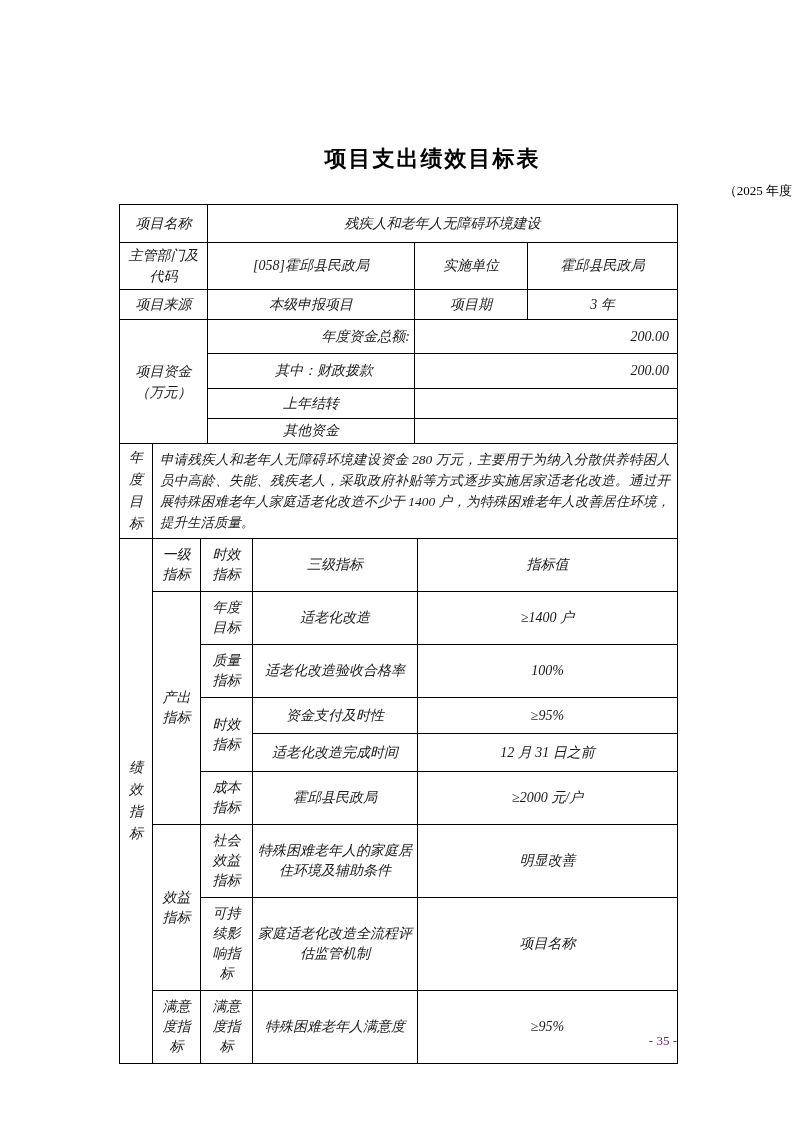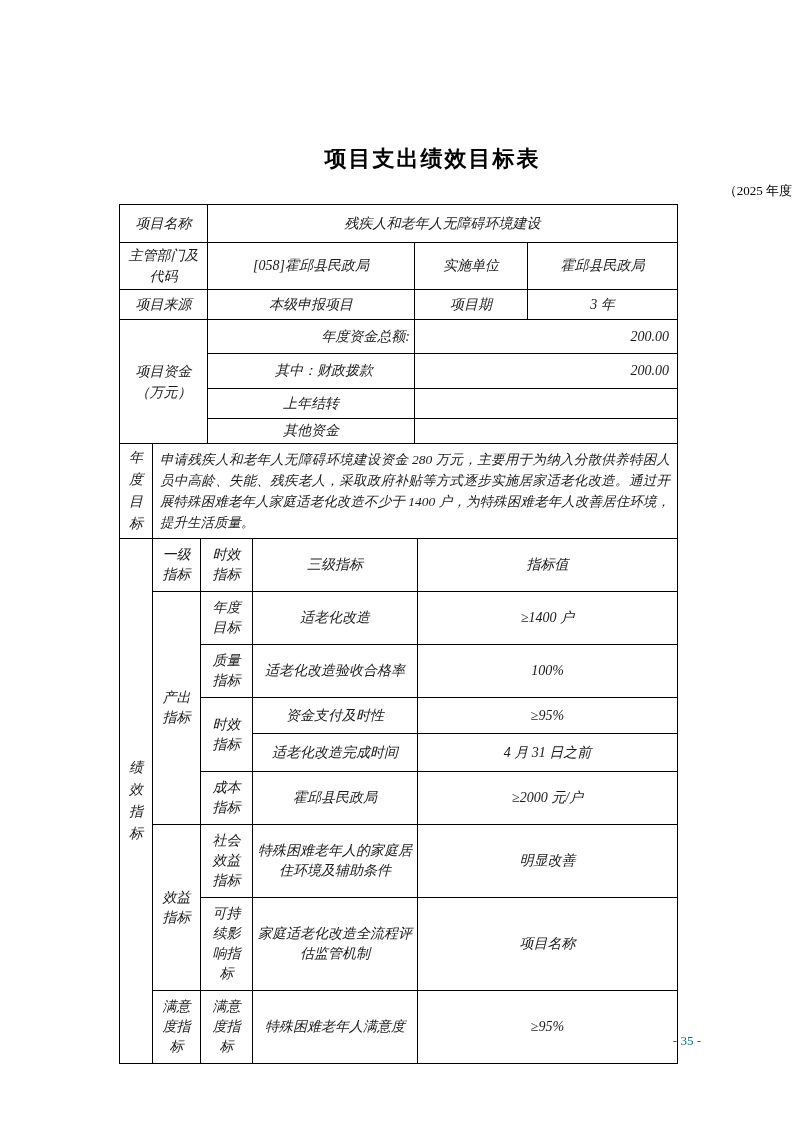--- a/index.html
+++ b/index.html
@@ -48,21 +48,21 @@
   .fund-label-1 { text-align:right; padding-left:15px; }
   .fund-label-2 { text-align:center; padding-left:30px; }
   .fund-value { text-align:right; padding-right:8px; }
   .goal-text {
     text-align:justify; text-justify:inter-ideograph;
     font-size:13.5px; line-height:21px;
     padding:5px 7px; vertical-align:middle;
   }
   .page-number {
     position:absolute; top:1033px; left:0; width:677px;
-    text-align:right; font-size:13px; color:#0369a1;margin-left:24px;
+    text-align:right; font-size:13px; color:#701a75;
   }
 </style>
 </head>
 <body>
 
 <div class="page">
 
   <div class="doc-title">项目支出绩效目标表</div>
   <div class="doc-subtitle">（2025 年度）</div>
 
@@ -172,21 +172,21 @@
       </tr>
       <tr class="rC3">
         <td rowspan="2">
               <div class="w2">时效指标</div>
             </td>
         <td>资金支付及时性</td>
         <td>≥95%</td>
       </tr>
       <tr class="rC4">
         <td>适老化改造完成时间</td>
-        <td>4 月 31 日之前</td>
+        <td>12 月 31 日之前</td>
       </tr>
       <tr class="rC5">
         <td>
               <div class="w2">成本指标</div>
             </td>
         <td>霍邱县民政局</td>
         <td>≥2000 元/户</td>
       </tr>
       <tr class="rC6">
         <td rowspan="2">

